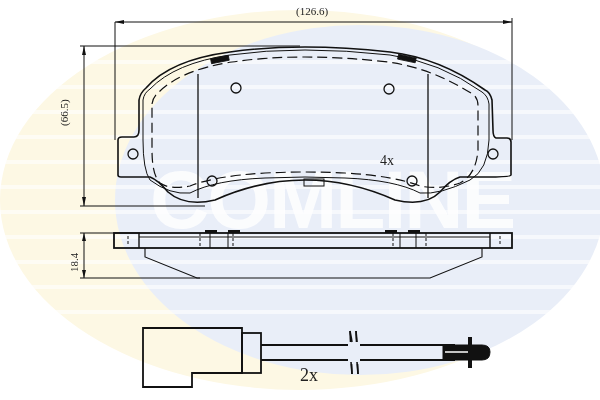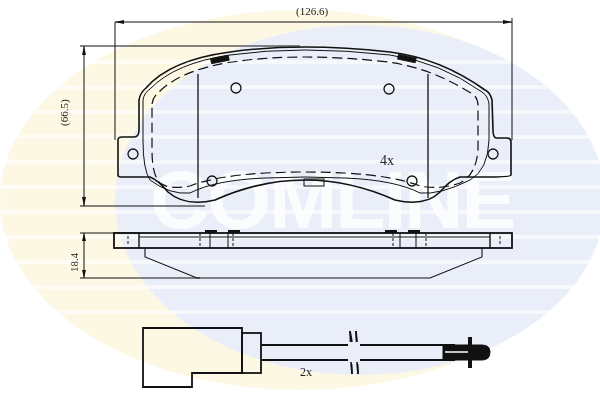--- a/index.html
+++ b/index.html
@@ -15,21 +15,21 @@
   .lbl {
     position: absolute;
     font-family: "Liberation Serif", "DejaVu Serif", serif;
     color: #222;
     white-space: nowrap;
   }
   .dim-top { left: 296px; top: 5px; font-size: 11px; }
   .dim-left { left: 58px; top: 126px; font-size: 11px; transform: rotate(-90deg); transform-origin: left top; }
   .dim-side { left: 68px; top: 272px; font-size: 11px; transform: rotate(-90deg); transform-origin: left top; }
   .qty-pad { left: 380px; top: 153px; font-size: 14px; }
-  .qty-sensor { left: 300px; top: 365px; font-size: 12px; }
+  .qty-sensor { left: 300px; top: 365px; font-size: 18px; }
 </style>
 </head>
 <body>
 
 <div class="canvas">
 
   <svg width="600" height="400" viewBox="0 0 600 400">
 
     <g>
       <ellipse cx="300" cy="200" rx="300" ry="190" fill="#fdf8e4"></ellipse>

